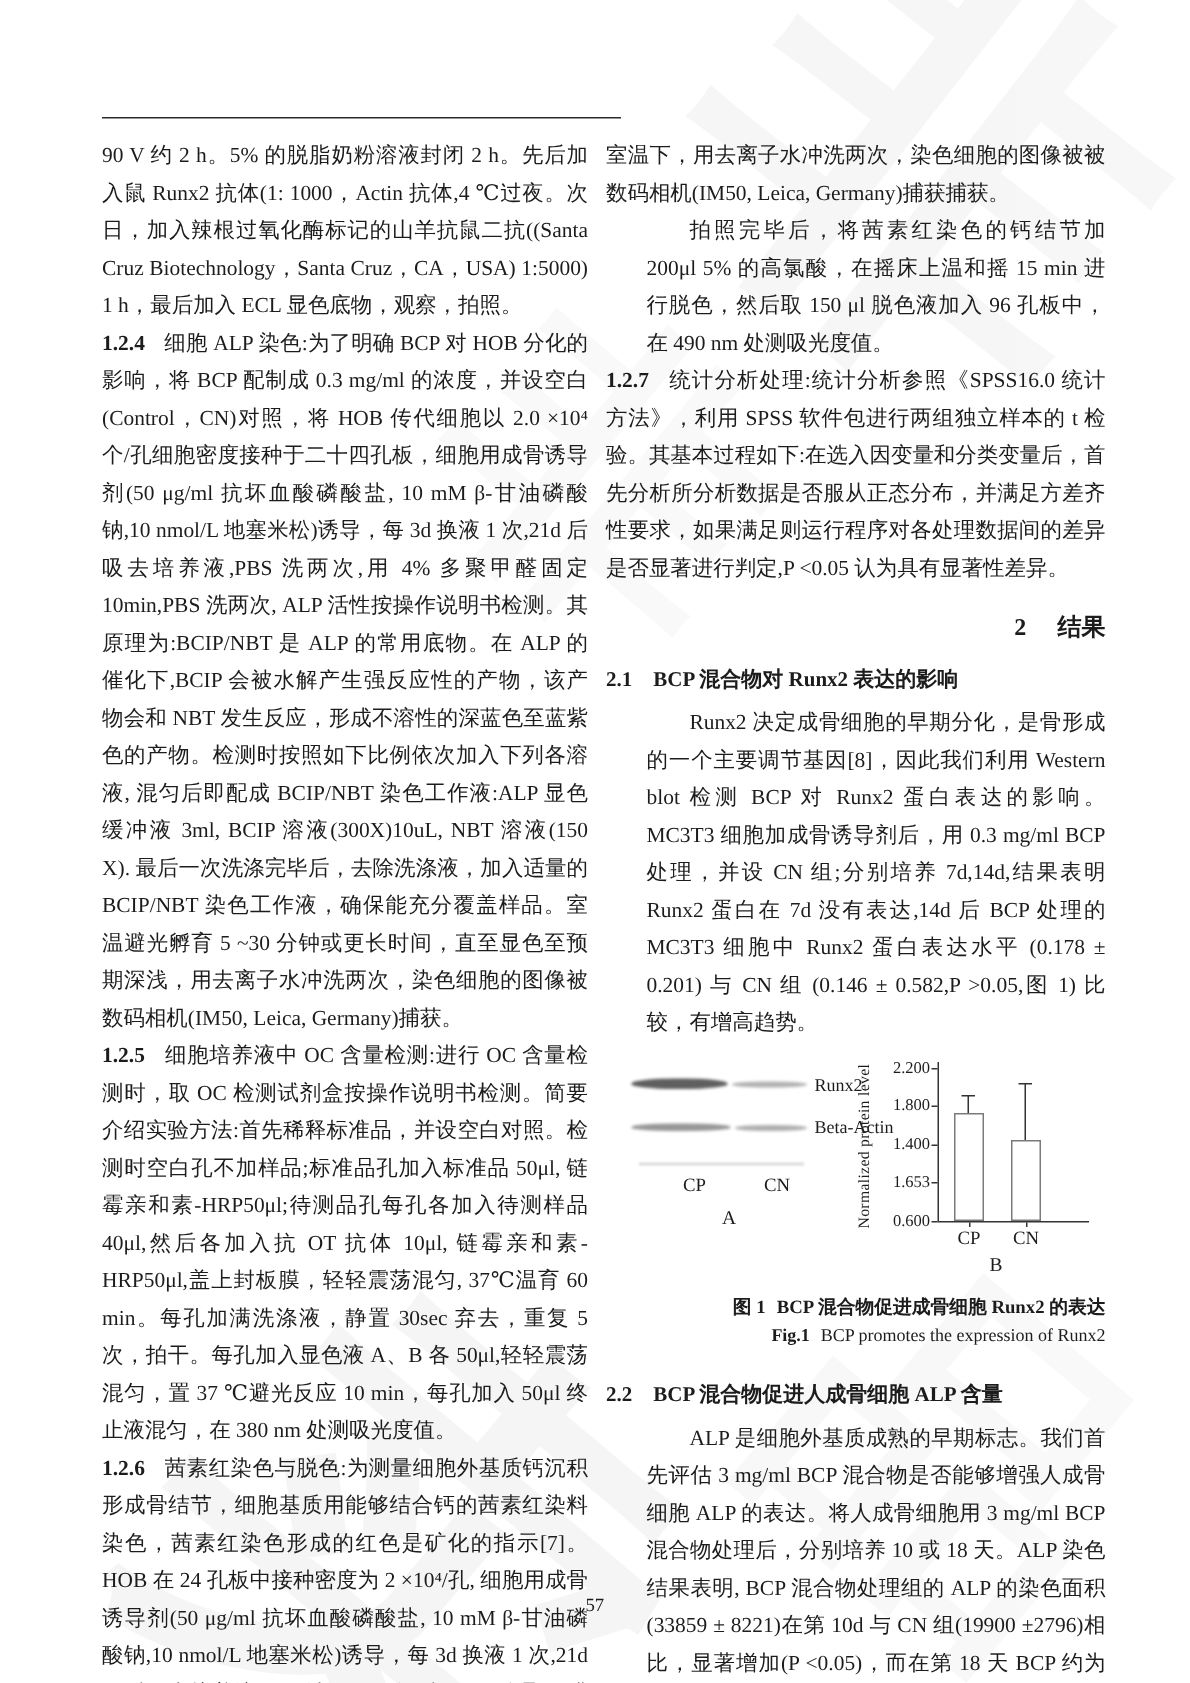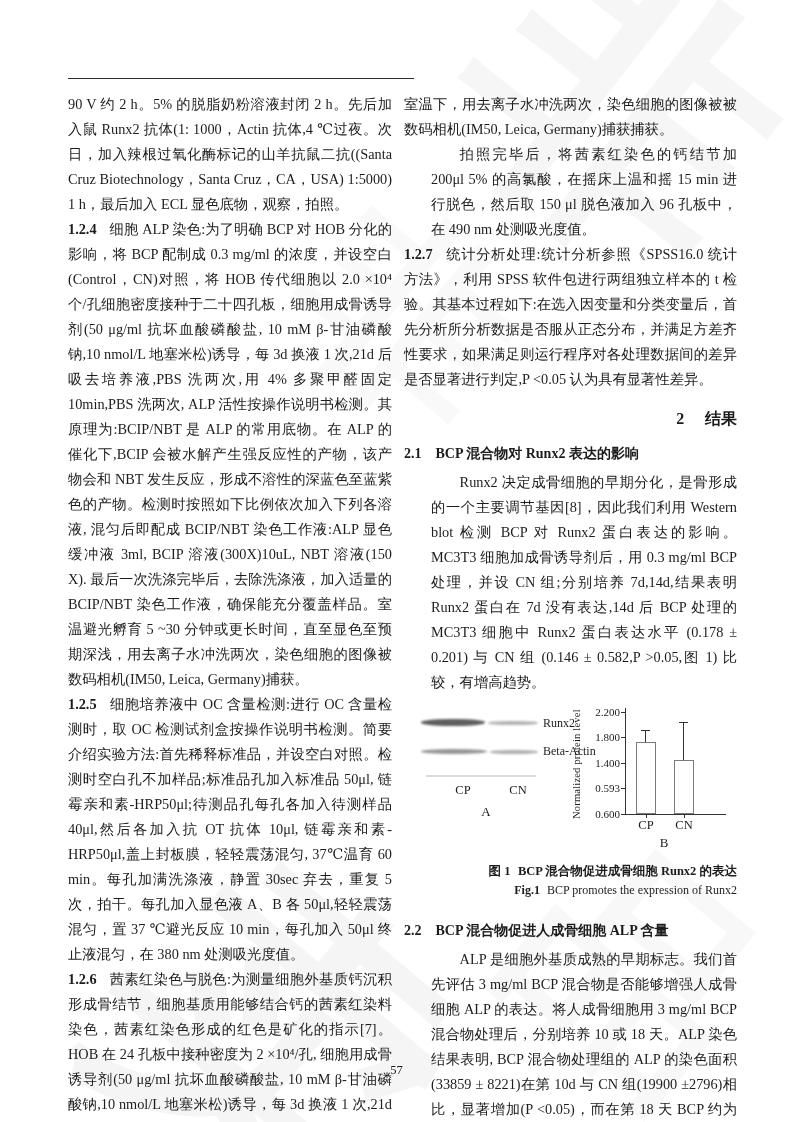--- a/index.html
+++ b/index.html
@@ -116,21 +116,21 @@
         <span class="blot-label lbl-actin">Beta-Actin</span>
         <span class="lane lane-cp">CP</span>
         <span class="lane lane-cn">CN</span>
         <span class="panel-label pa">A</span>
       </div>
       <div class="chart">
         <span class="ylab">Normalized protein level</span>
         <span class="ytick t0">2.200</span>
         <span class="ytick t1">1.800</span>
         <span class="ytick t2">1.400</span>
-        <span class="ytick t3">0.593</span>
+        <span class="ytick t3">1.653</span>
         <span class="ytick t4">0.600</span>
         <div class="ymark m0"></div>
         <div class="ymark m1"></div>
         <div class="ymark m2"></div>
         <div class="ymark m3"></div>
         <div class="ymark m4"></div>
         <div class="axis-y"></div>
         <div class="plot">
           <div class="bar-group g0">
               <div class="err" style="bottom: 72px; height: 12px;"></div>

